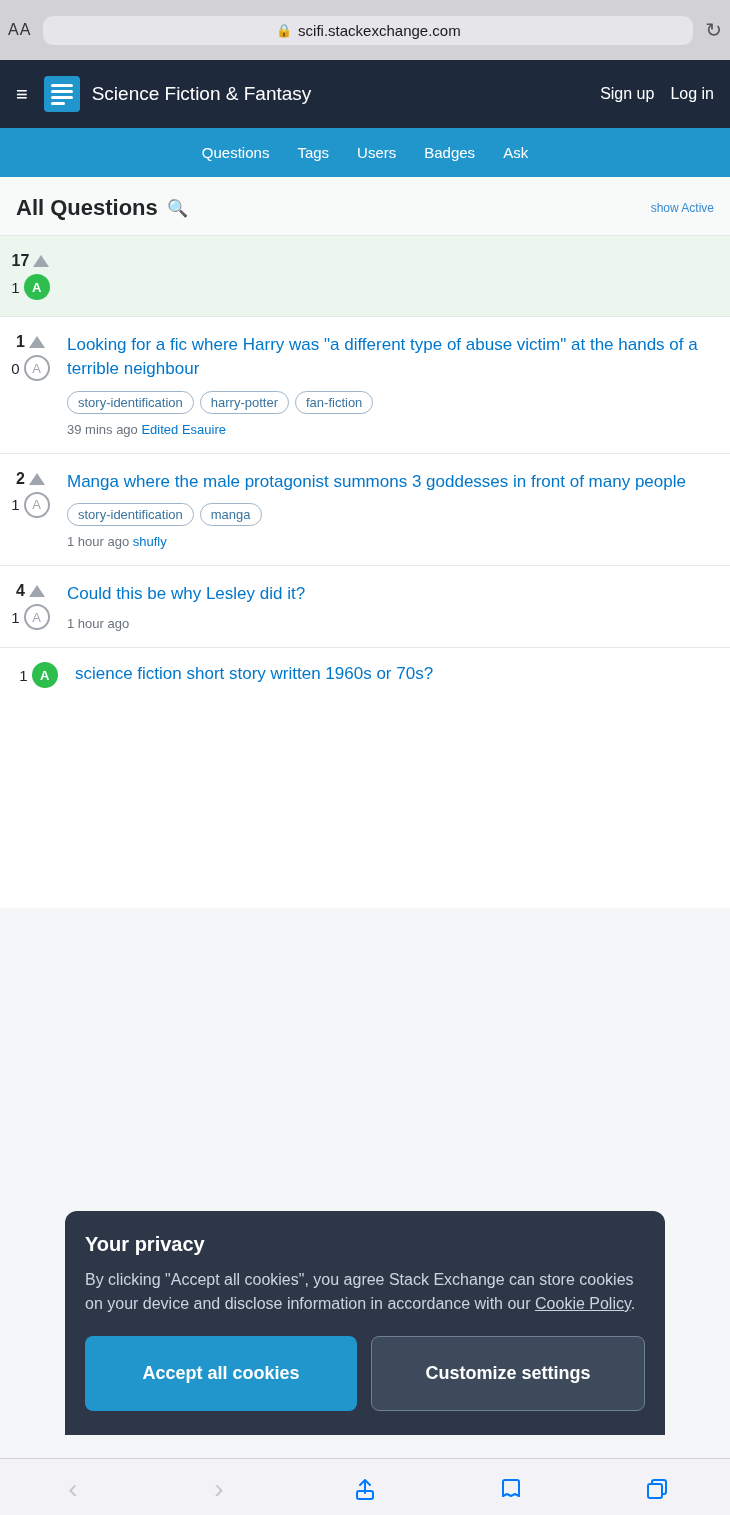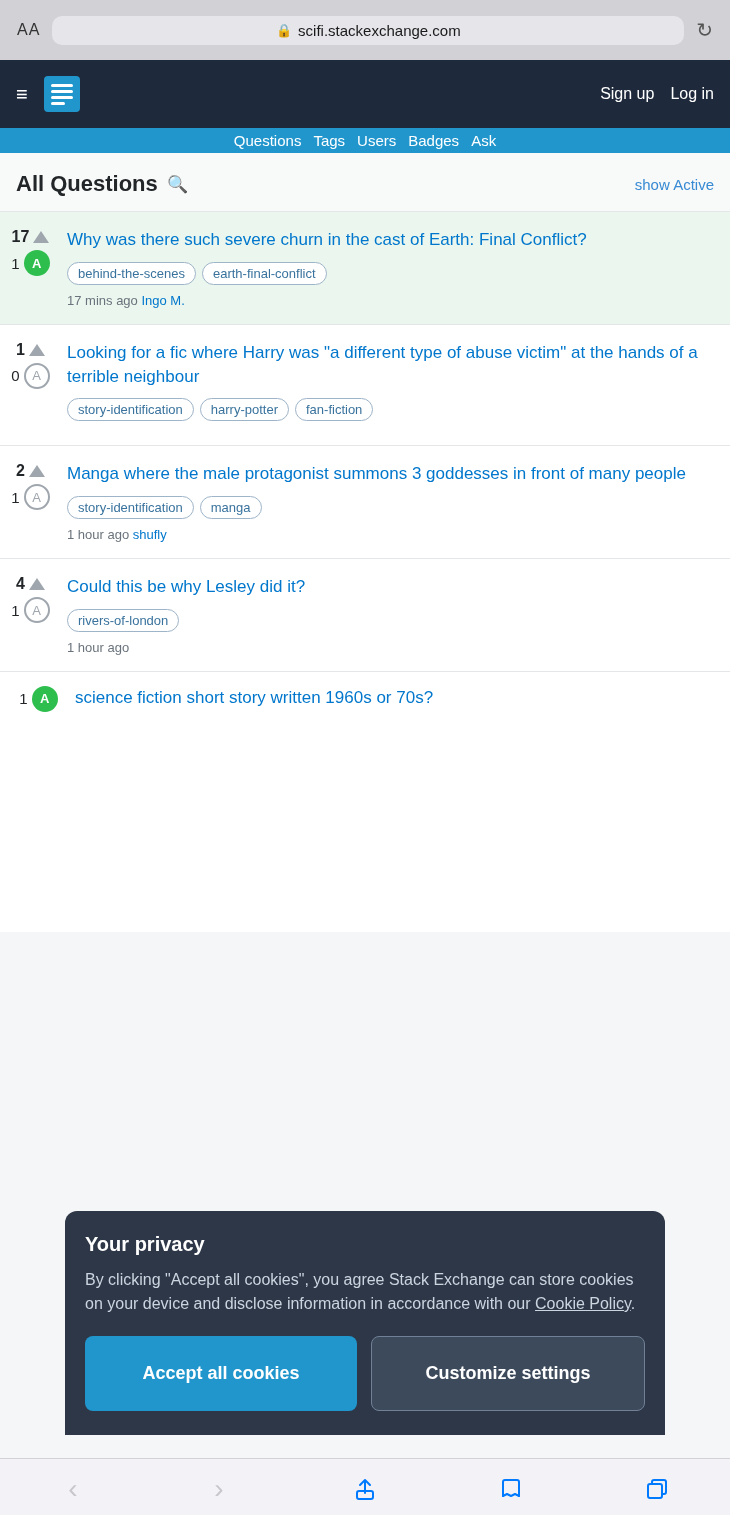--- a/index.html
+++ b/index.html
@@ -2,21 +2,21 @@
 <html><head>
   <meta charset="utf-8">
   <meta name="viewport" content="width=730px">
   <style>
     * { margin: 0; padding: 0; box-sizing: border-box; }
     body { font-family: -apple-system, BlinkMacSystemFont, 'Segoe UI', sans-serif; background: #f4f6f8; width: 730px; }
 
     
     .browser-bar {
       background: #d1d1d6;
-      padding: 10px 17px;
+      padding: 10px 8px;
       display: flex;
       align-items: center;
       justify-content: space-between;
       height: 60px;
     }
     .browser-aa {
       font-size: 16px;
       color: #333;
       font-weight: 500;
       letter-spacing: 1px;
@@ -71,22 +71,22 @@
       color: white;
       font-size: 16px;
       text-decoration: none;
     }
 
     
     .nav-bar {
       background: #2196cd;
       display: flex;
       justify-content: center;
-      gap: 12px;
-      padding: 4px 0;
+      gap: 28px;
+      padding: 16px 0;
     }
     .nav-item {
       color: white;
       font-size: 15px;
       text-decoration: none;
     }
 
     
     .main-content {
       background: white;
@@ -104,21 +104,21 @@
     .questions-title {
       font-size: 22px;
       font-weight: 700;
       color: #232629;
       display: flex;
       align-items: center;
       gap: 10px;
     }
     .search-icon-small { font-size: 17px; color: #666; }
     .show-active {
-      font-size: 15px;
+      font-size: 12px;
       color: #6a737c;
     }
     .show-active span {
       color: #378ad3;
     }
 
     
     .question-item {
       display: flex;
       padding: 16px 8px;
@@ -319,20 +319,21 @@
   <div class="site-header-left">
     <span class="hamburger">≡</span>
 
     <svg class="site-logo" viewBox="0 0 36 36" xmlns="http://www.w3.org/2000/svg">
       <rect width="36" height="36" rx="4" fill="#2196cd"></rect>
       <rect x="7" y="8" width="22" height="3" rx="1.5" fill="white"></rect>
       <rect x="7" y="14" width="22" height="3" rx="1.5" fill="white"></rect>
       <rect x="7" y="20" width="22" height="3" rx="1.5" fill="white"></rect>
       <rect x="7" y="26" width="14" height="3" rx="1.5" fill="white"></rect>
     </svg>
+    <span class="site-name">Science Fiction &amp; Fantasy</span>
   </div>
   <div class="site-header-right">
     <a class="header-btn">Sign up</a>
     <a class="header-btn">Log in</a>
   </div>
 </div>
 
 <div class="nav-bar">
   <a class="nav-item">Questions</a>
   <a class="nav-item">Tags</a>
@@ -358,51 +359,44 @@
     <div class="question-stats">
       <div class="vote-count">
         <span>17</span>
         <span class="triangle-up"></span>
       </div>
       <div class="answer-count">
         <span>1</span>
         <span class="answer-badge">A</span>
       </div>
     </div>
-    <div class="question-body">
-      <a class="question-title">Why was there such severe churn in the cast of Earth: Final Conflict?</a>
-      <div class="question-tags">
-        <span class="tag">behind-the-scenes</span>
-        <span class="tag">earth-final-conflict</span>
-      </div>
-      <div class="question-meta">
-        <span>17 mins ago </span>
-        <a>Ingo M.</a>
-      </div>
-    </div>
   </div>
 
   <div class="question-item">
     <div class="question-stats">
       <div class="vote-count">
         <span>1</span>
         <span class="triangle-up"></span>
       </div>
       <div class="answer-count">
         <span>0</span>
         <span class="answer-badge-empty">A</span>
       </div>
     </div>
     <div class="question-body">
       <a class="question-title">Looking for a fic where Harry was "a different type of abuse victim" at the hands of a terrible neighbour</a>
       <div class="question-tags">
         <span class="tag">story-identification</span>
         <span class="tag">harry-potter</span>
         <span class="tag">fan-fiction</span>
       </div>
+      <div class="question-meta">
+        <span>39 mins ago </span>
+        <a>Edited Esauire</a>
+      </div>
     </div>
   </div>
 
   <div class="question-item">
     <div class="question-stats">
       <div class="vote-count">
         <span>2</span>
         <span class="triangle-up"></span>
       </div>
       <div class="answer-count">
@@ -429,23 +423,20 @@
         <span>4</span>
         <span class="triangle-up"></span>
       </div>
       <div class="answer-count">
         <span>1</span>
         <span class="answer-badge-empty">A</span>
       </div>
     </div>
     <div class="question-body">
       <a class="question-title">Could this be why Lesley did it?</a>
-      <div class="question-tags">
-        <span class="tag">rivers-of-london</span>
-      </div>
       <div class="question-meta">
         <span>1 hour ago</span>
       </div>
     </div>
   </div>
 
   <div class="question-partial">
     <div class="question-stats">
       <div class="answer-count">
         <span>1</span>

